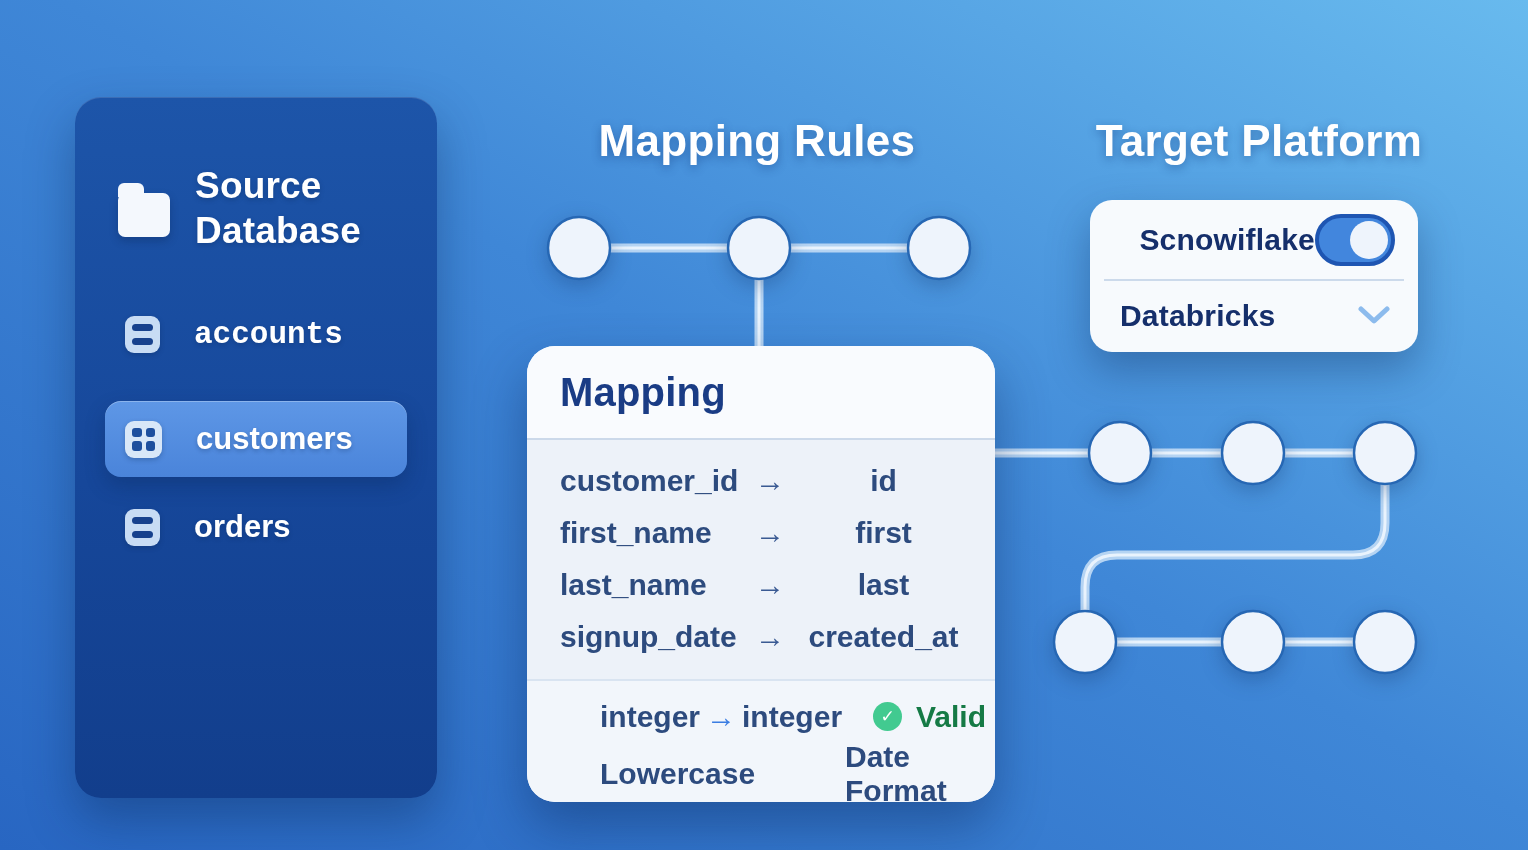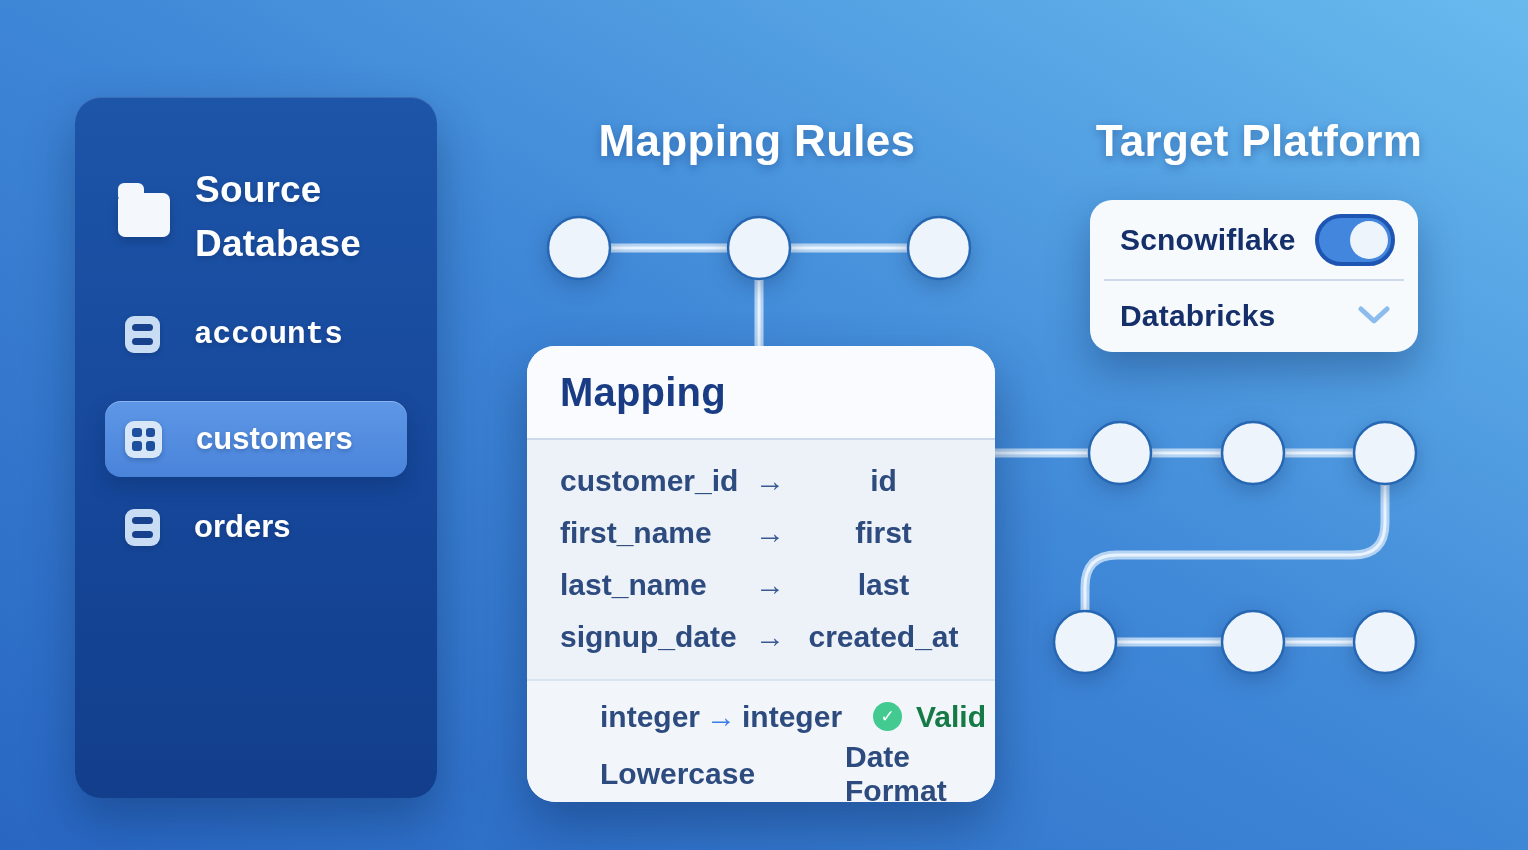--- a/index.html
+++ b/index.html
@@ -18,21 +18,21 @@
   }
   .folder-icon{
     position:absolute;left:43px;top:96px;width:52px;height:44px;background:#f4f8fd;border-radius:7px;
     box-shadow:0 4px 9px rgba(8,30,70,.28);
   }
   .folder-icon::before{
     content:"";position:absolute;left:0;top:-10px;width:26px;height:14px;background:#f4f8fd;border-radius:6px 6px 2px 0;
   }
   .sidebar-title{
     position:absolute;left:120px;top:66px;width:215px;font-size:37px;font-weight:700;color:#ffffff;
-    line-height:54px;letter-spacing:.2px;text-shadow:0 2px 5px rgba(10,35,80,.3);
+    line-height:45px;letter-spacing:.2px;text-shadow:0 2px 5px rgba(10,35,80,.3);
   }
   .side-item{
     position:absolute;left:30px;width:302px;height:72px;display:flex;align-items:center;gap:34px;
     padding-left:20px;box-sizing:border-box;border-radius:16px;color:#ffffff;font-size:31px;font-weight:700;
     cursor:pointer;text-shadow:0 2px 4px rgba(10,35,80,.28);
   }
   .side-item.it-accounts{top:201px;font-family:Liberation Mono, monospace;}
   .side-item.it-customers{top:304px;height:76px;
     background:linear-gradient(180deg,#5e97e6,#4a84da);
     box-shadow:0 9px 20px rgba(9,36,84,.30), inset 0 1px 0 rgba(255,255,255,.28);
@@ -89,21 +89,21 @@
     justify-content:center;font-size:17px;font-weight:700;flex:none;
   }
   .valid-label{color:#157a45;font-weight:700;}
 
   
   .tp-card{
     position:absolute;left:1090px;top:200px;width:328px;height:152px;border-radius:22px;background:#f7fafd;
     box-shadow:0 18px 42px rgba(10,38,90,.36);
   }
   .tp-row{display:flex;align-items:center;justify-content:space-between;box-sizing:border-box;cursor:pointer;}
-  .tp-row1{height:79px;padding:0 23px 0 30px;}
+  .tp-row1{height:79px;padding:0 23px 0 30px;justify-content:flex-end;}
   .tp-row2{height:69px;padding:0 28px 0 30px;}
   .tp-label{font-size:30px;font-weight:700;color:#152f6b;letter-spacing:.2px;}
   .tp-div{border-top:2px solid #ccdaeb;margin:0 14px;}
   .tgl{width:80px;height:52px;border-radius:26px;background:#4286dd;border:4px solid #1e55b2;position:relative;
     box-sizing:border-box;flex:none;cursor:pointer;}
   .tgl .knob{position:absolute;top:3px;right:3px;width:38px;height:38px;border-radius:50%;background:#eef4fc;}
 </style>
 </head>
 <body>
 

